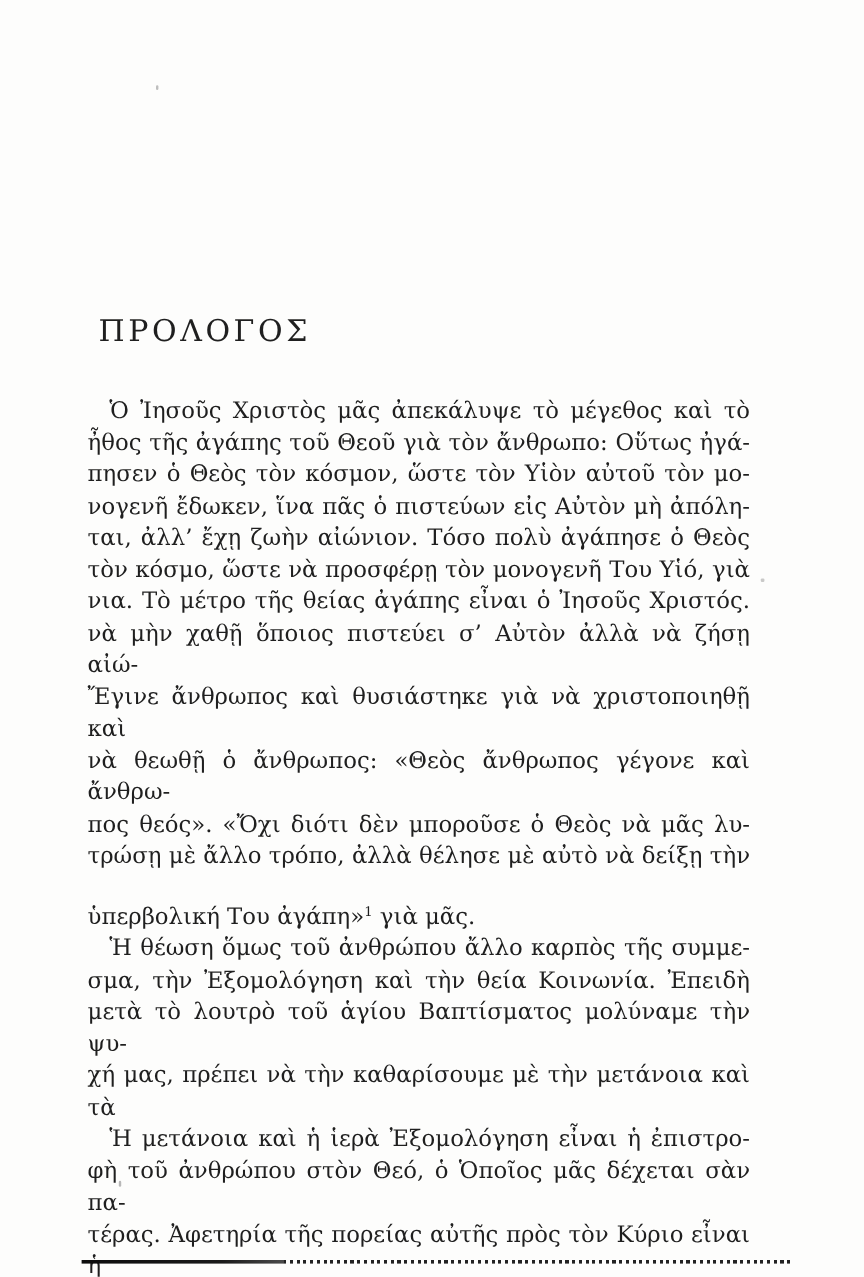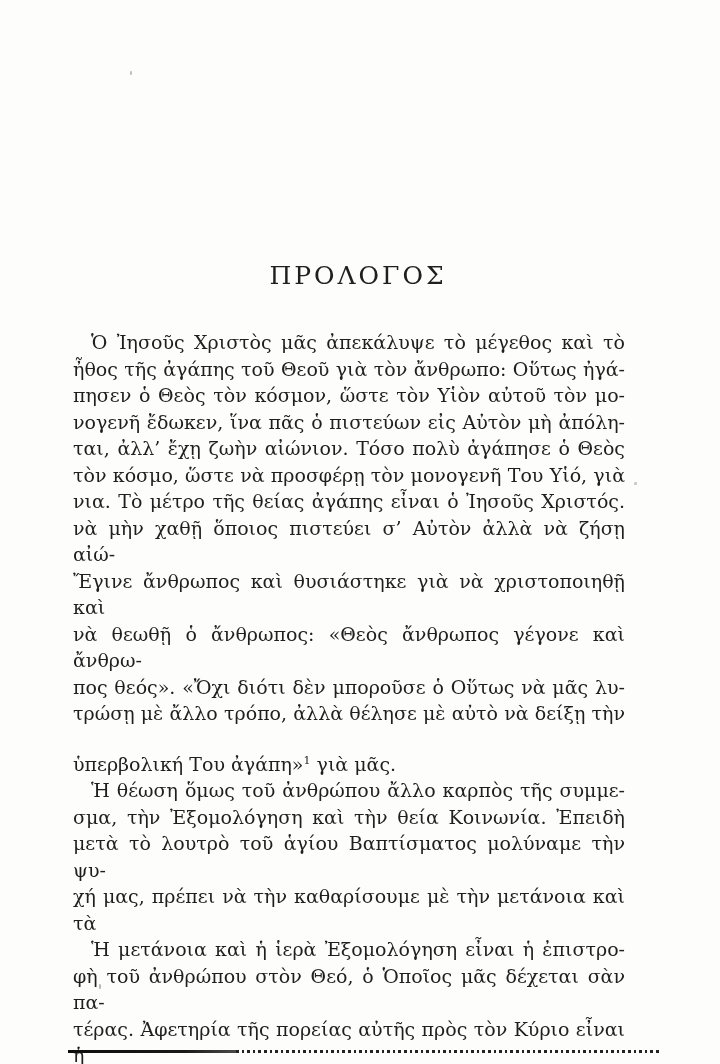--- a/index.html
+++ b/index.html
@@ -9,21 +9,21 @@
     background: var(--paper, #fdfdfc);
     color: var(--ink, #1f1f1f);
     font-family: "DejaVu Serif", "Liberation Serif", serif;
   }
   .page {
     position: absolute; inset: 0;
     background: var(--paper, #fdfdfc);
   }
   .title {
     position: absolute; left: 82px; top: 261px; width: 552px;
-    text-align: center;
+    text-align: left;
     font-size: 25px; letter-spacing: 3px; font-weight: 400;
     white-space: nowrap;
   }
   .text-block {
     position: absolute; left: 73px; top: 329px; width: 552px;
     font-size: 19px; line-height: 26.5px;
   }
   .paragraph { margin: 0; }
   .line {
     text-align: justify;
@@ -62,21 +62,21 @@
         <div class="line indent"><span class="">Ὁ Ἰησοῦς Χριστὸς μᾶς ἀπεκάλυψε τὸ μέγεθος καὶ τὸ</span></div>
         <div class="line"><span class="">ἦθος τῆς ἀγάπης τοῦ Θεοῦ γιὰ τὸν ἄνθρωπο: </span><span class="it">Οὕτως ἠγά-</span></div>
         <div class="line"><span class="it">πησεν ὁ Θεὸς τὸν κόσμον, ὥστε τὸν Υἱὸν αὐτοῦ τὸν μο-</span></div>
         <div class="line"><span class="it">νογενῆ ἔδωκεν, ἵνα πᾶς ὁ πιστεύων εἰς Αὐτὸν μὴ ἀπόλη-</span></div>
         <div class="line"><span class="it">ται, ἀλλ’ ἔχῃ ζωὴν αἰώνιον.</span><span class=""> Τόσο πολὺ ἀγάπησε ὁ Θεὸς</span></div>
         <div class="line"><span class="">τὸν κόσμο, ὥστε νὰ προσφέρῃ τὸν μονογενῆ Του Υἱό, γιὰ</span></div>
         <div class="line"><span class="">νια. Τὸ μέτρο τῆς θείας ἀγάπης εἶναι ὁ Ἰησοῦς Χριστός.</span></div>
         <div class="line"><span class="">νὰ μὴν χαθῇ ὅποιος πιστεύει σ’ Αὐτὸν ἀλλὰ νὰ ζήσῃ αἰώ-</span></div>
         <div class="line"><span class="">Ἔγινε ἄνθρωπος καὶ θυσιάστηκε γιὰ νὰ χριστοποιηθῇ καὶ</span></div>
         <div class="line"><span class="">νὰ θεωθῇ ὁ ἄνθρωπος: «Θεὸς ἄνθρωπος γέγονε καὶ ἄνθρω-</span></div>
-        <div class="line"><span class="">πος θεός». «Ὄχι διότι δὲν μποροῦσε ὁ Οὕτως νὰ μᾶς λυ-</span></div>
+        <div class="line"><span class="">πος θεός». «Ὄχι διότι δὲν μποροῦσε ὁ Θεὸς νὰ μᾶς λυ-</span></div>
         <div class="line"><span class="">τρώσῃ μὲ ἄλλο τρόπο, ἀλλὰ θέλησε μὲ αὐτὸ νὰ δείξῃ τὴν</span></div>
         <div class="line last"><span class="">ὑπερβολική Του ἀγάπη»</span><sup class="fnref">1</sup><span class=""> γιὰ μᾶς.</span></div>
       </div>
       <div class="paragraph">
         <div class="line indent"><span class="">Ἡ θέωση ὅμως τοῦ ἀνθρώπου ἄλλο καρπὸς τῆς συμμε-</span></div>
         <div class="line"><span class="">σμα, τὴν Ἐξομολόγηση καὶ τὴν θεία Κοινωνία. Ἐπειδὴ</span></div>
         <div class="line"><span class="">μετὰ τὸ λουτρὸ τοῦ ἁγίου Βαπτίσματος μολύναμε τὴν ψυ-</span></div>
         <div class="line"><span class="">χή μας, πρέπει νὰ τὴν καθαρίσουμε μὲ τὴν μετάνοια καὶ τὰ</span></div>
       </div>
       <div class="paragraph">

